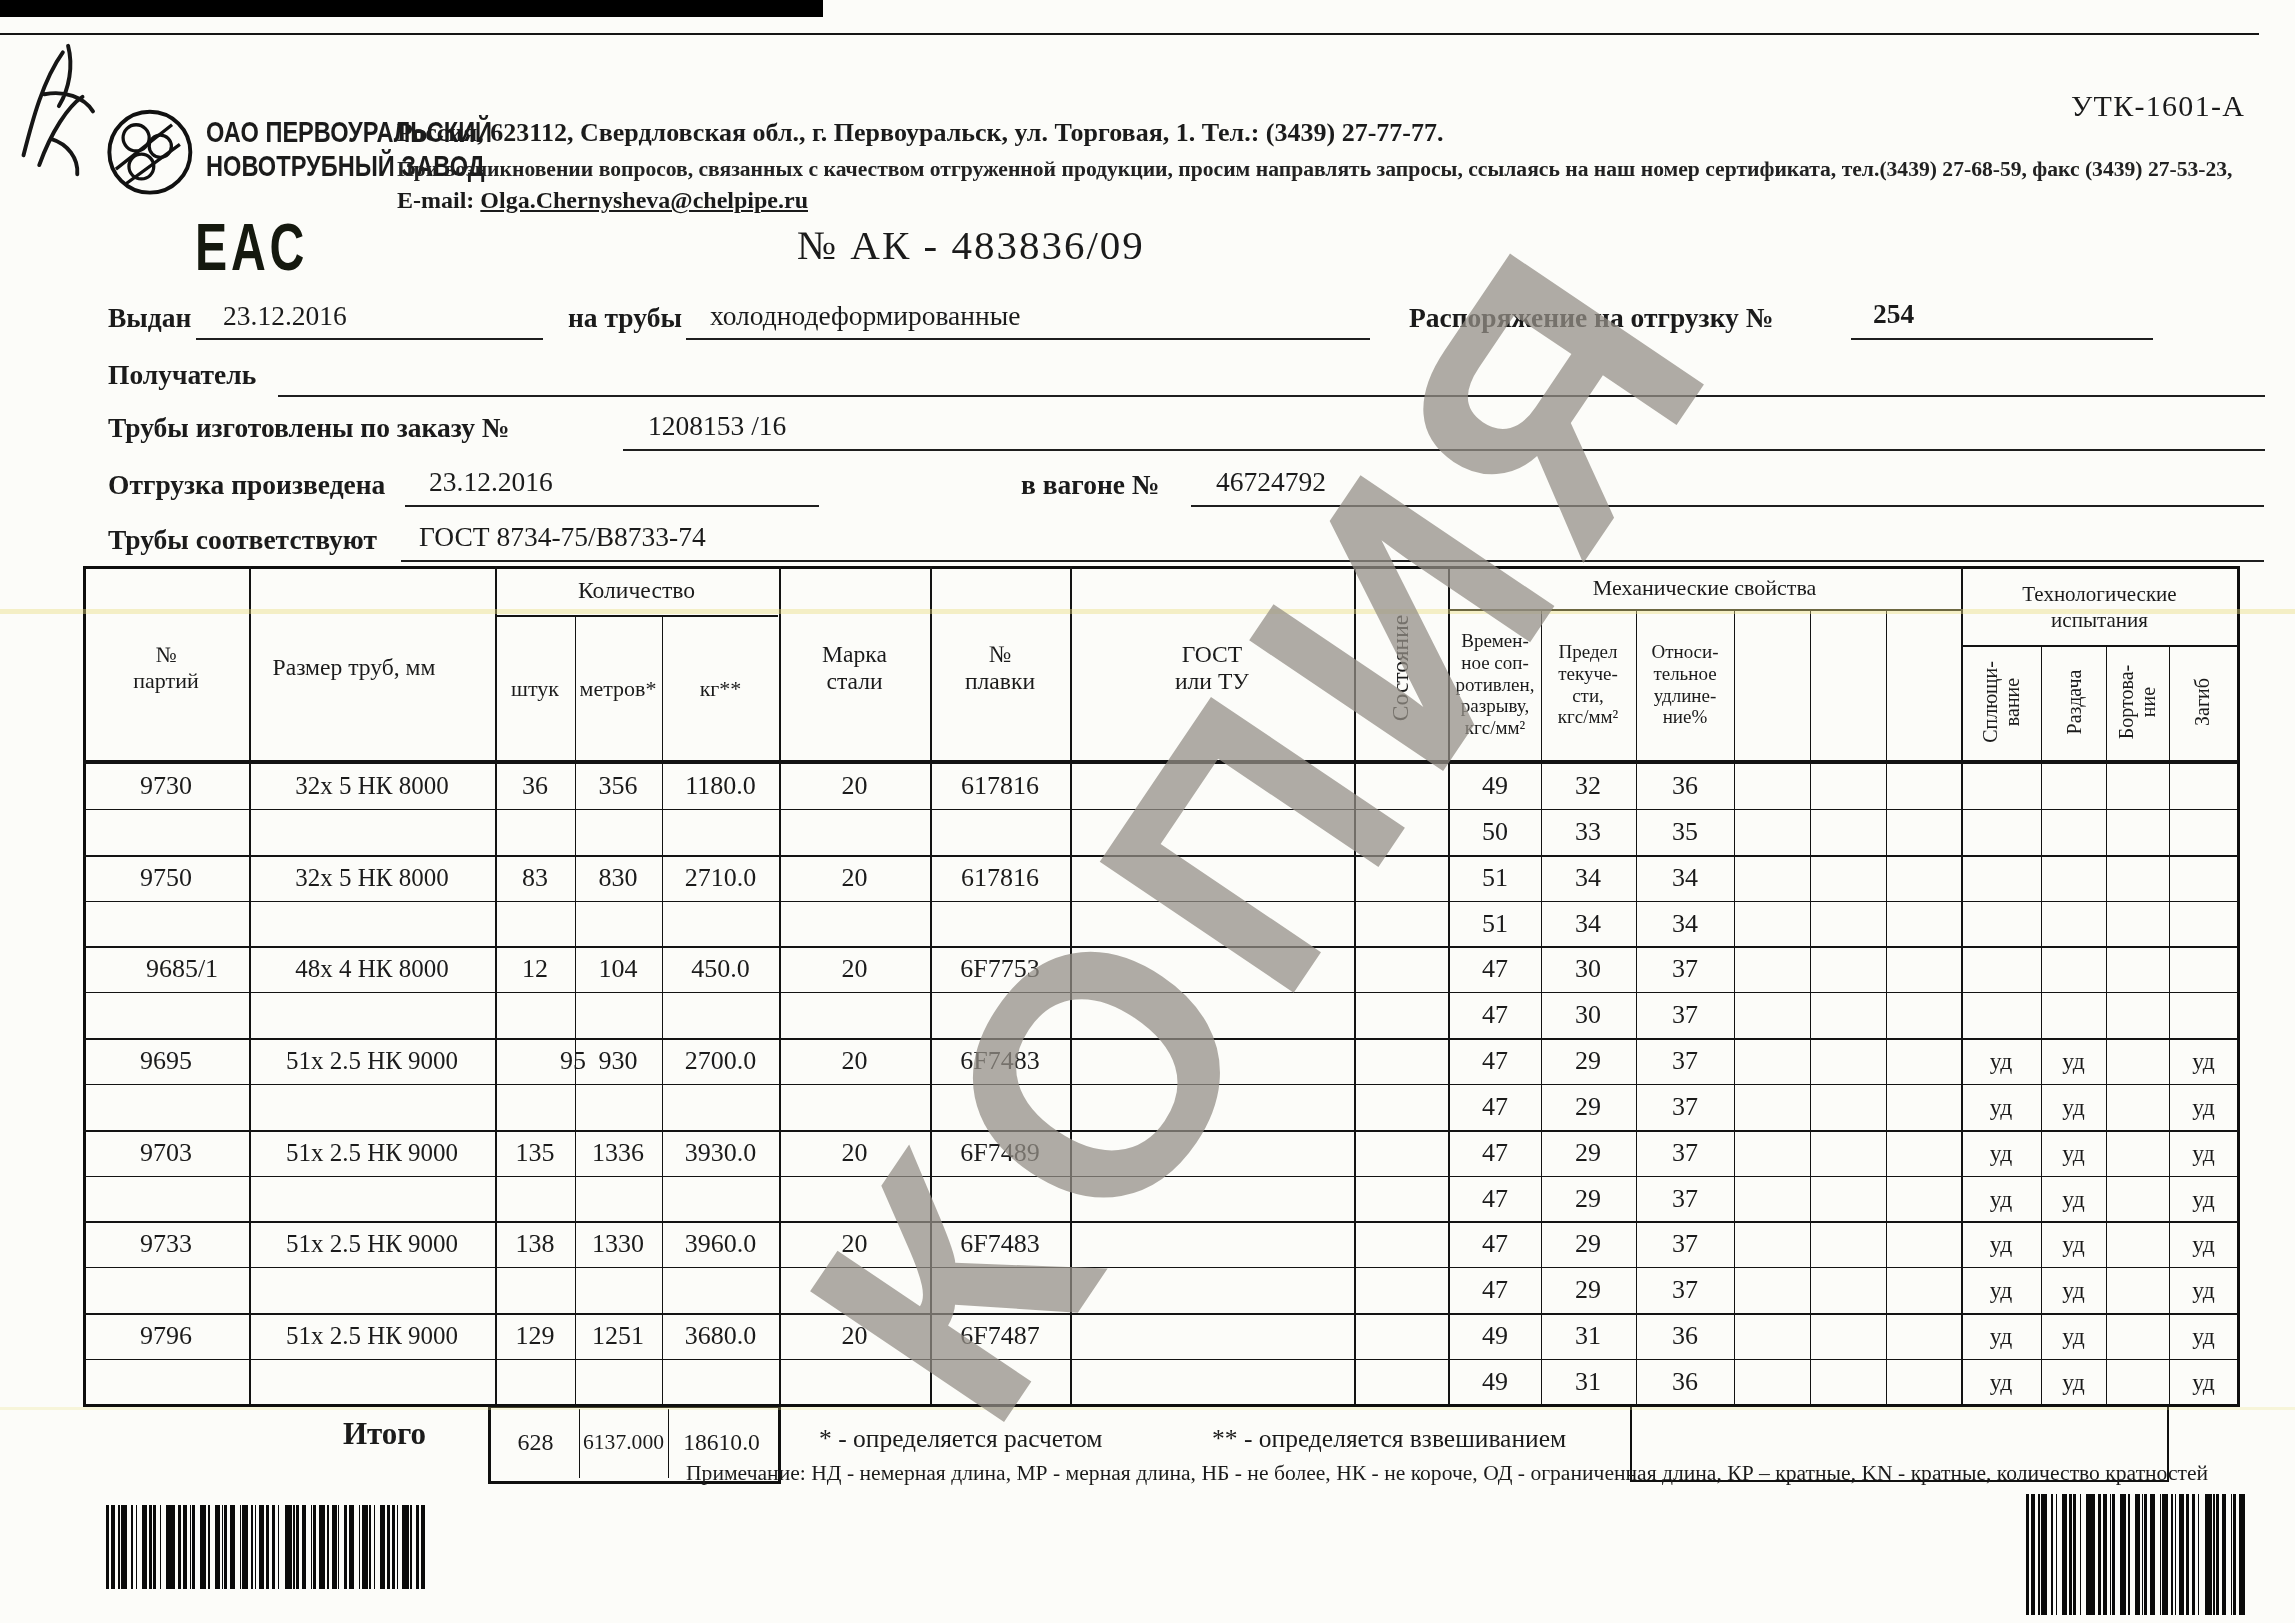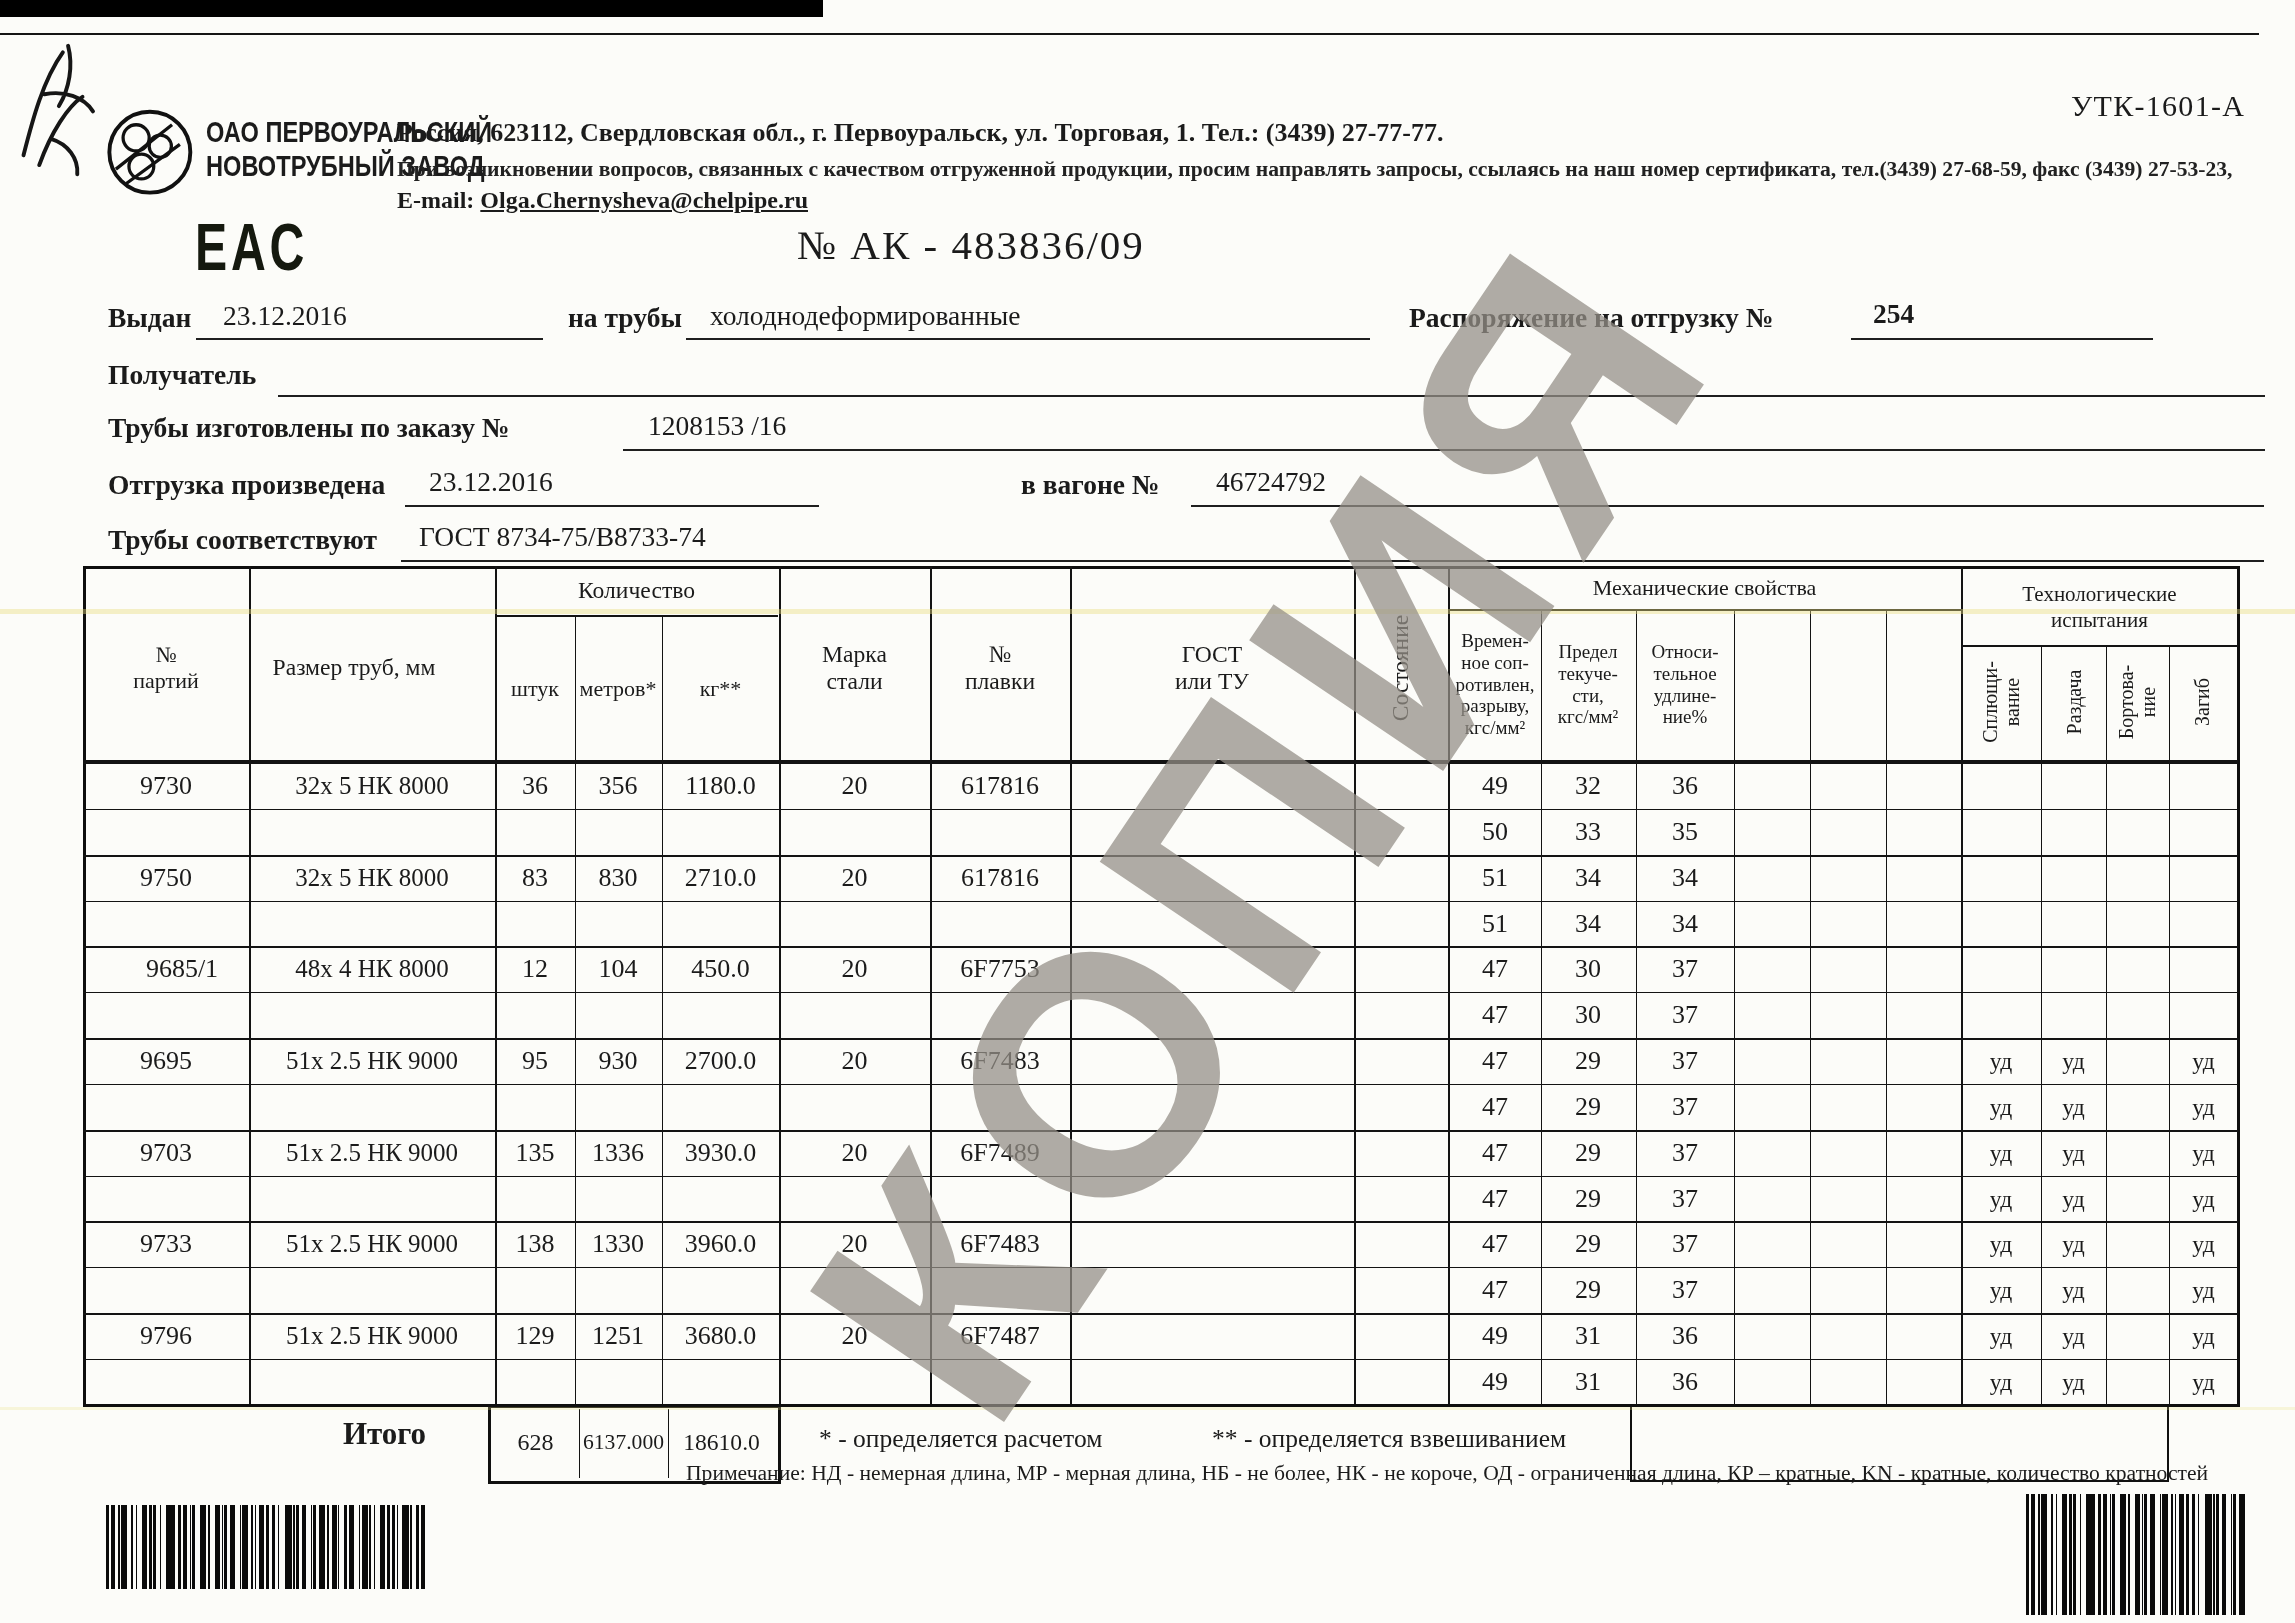--- a/index.html
+++ b/index.html
@@ -261,21 +261,21 @@
       <div class="abs c" style="left: 779px; top: 946px; width: 151px; height: 46px; font-size: 26px; z-index: 3;">20</div>
       <div class="abs c" style="left: 930px; top: 946px; width: 140px; height: 46px; font-size: 26px; z-index: 3;">6F7753</div>
       <div class="abs c" style="left: 1448px; top: 946px; width: 94px; height: 46px; font-size: 26px; z-index: 3;">47</div>
       <div class="abs c" style="left: 1541px; top: 946px; width: 94px; height: 46px; font-size: 26px; z-index: 3;">30</div>
       <div class="abs c" style="left: 1636px; top: 946px; width: 98px; height: 46px; font-size: 26px; z-index: 3;">37</div>
       <div class="abs c" style="left: 1448px; top: 992px; width: 94px; height: 46px; font-size: 26px; z-index: 3;">47</div>
       <div class="abs c" style="left: 1541px; top: 992px; width: 94px; height: 46px; font-size: 26px; z-index: 3;">30</div>
       <div class="abs c" style="left: 1636px; top: 992px; width: 98px; height: 46px; font-size: 26px; z-index: 3;">37</div>
       <div class="abs c" style="left: 83px; top: 1038px; width: 166px; height: 46px; font-size: 26px; z-index: 3;">9695</div>
       <div class="abs c" style="left: 249px; top: 1038px; width: 246px; height: 46px; font-size: 25px; z-index: 3;">51х 2.5 НК 9000</div>
-      <div class="abs c" style="left: 495px; top: 1038px; width: 80px; height: 46px; font-size: 26px; z-index: 3;">95</div>
+      <div class="abs c" style="left: 495px; top: 1038px; width: 80px; height: 46px; font-size: 26px; z-index: 3; padding-left: 38px;">95</div>
       <div class="abs c" style="left: 575px; top: 1038px; width: 86px; height: 46px; font-size: 26px; z-index: 3;">930</div>
       <div class="abs c" style="left: 662px; top: 1038px; width: 117px; height: 46px; font-size: 26px; z-index: 3;">2700.0</div>
       <div class="abs c" style="left: 779px; top: 1038px; width: 151px; height: 46px; font-size: 26px; z-index: 3;">20</div>
       <div class="abs c" style="left: 930px; top: 1038px; width: 140px; height: 46px; font-size: 26px; z-index: 3;">6F7483</div>
       <div class="abs c" style="left: 1448px; top: 1038px; width: 94px; height: 46px; font-size: 26px; z-index: 3;">47</div>
       <div class="abs c" style="left: 1541px; top: 1038px; width: 94px; height: 46px; font-size: 26px; z-index: 3;">29</div>
       <div class="abs c" style="left: 1636px; top: 1038px; width: 98px; height: 46px; font-size: 26px; z-index: 3;">37</div>
       <div class="abs c" style="left: 1448px; top: 1084px; width: 94px; height: 46px; font-size: 26px; z-index: 3;">47</div>
       <div class="abs c" style="left: 1541px; top: 1084px; width: 94px; height: 46px; font-size: 26px; z-index: 3;">29</div>
       <div class="abs c" style="left: 1636px; top: 1084px; width: 98px; height: 46px; font-size: 26px; z-index: 3;">37</div>

